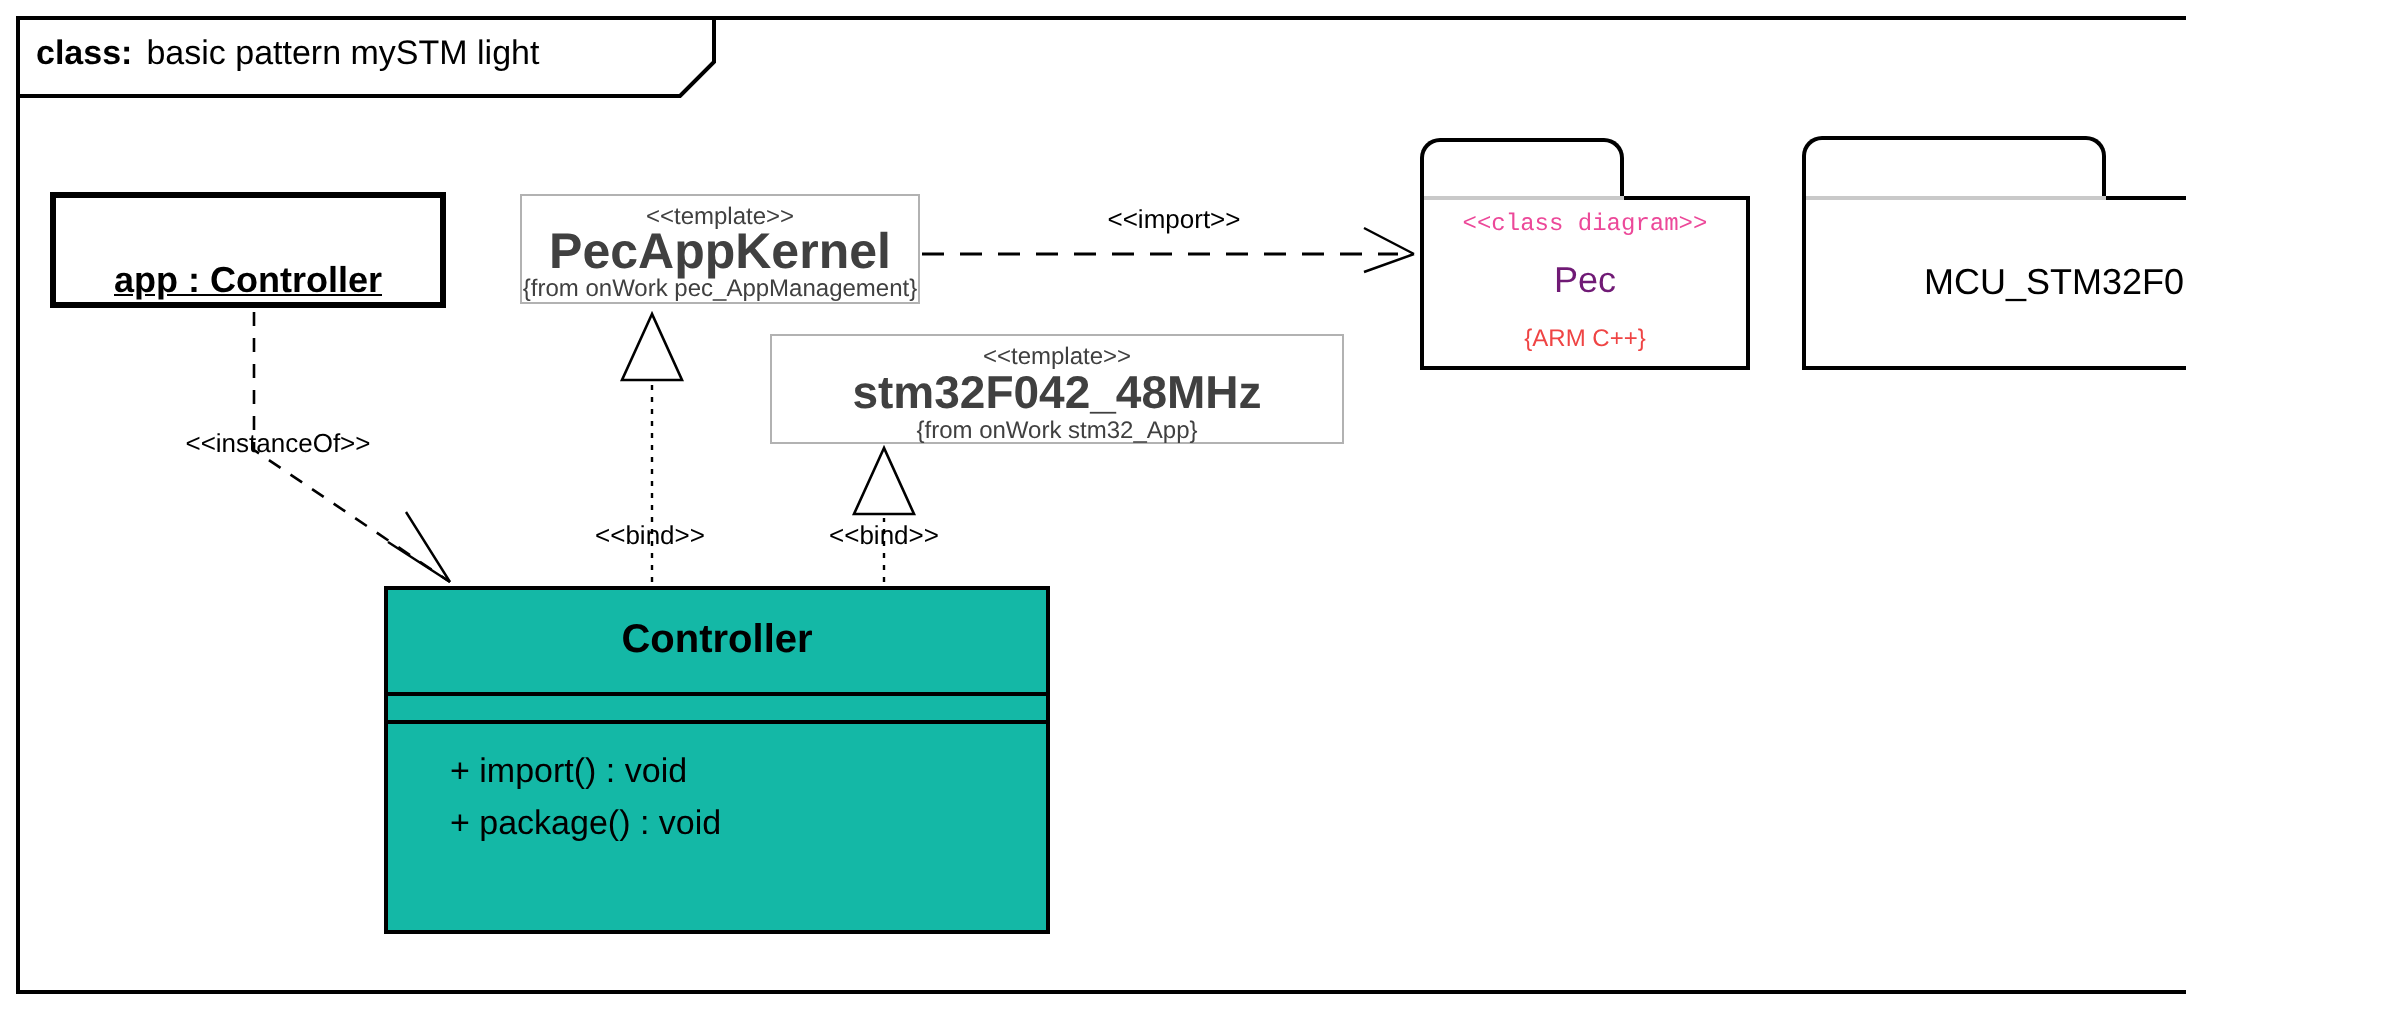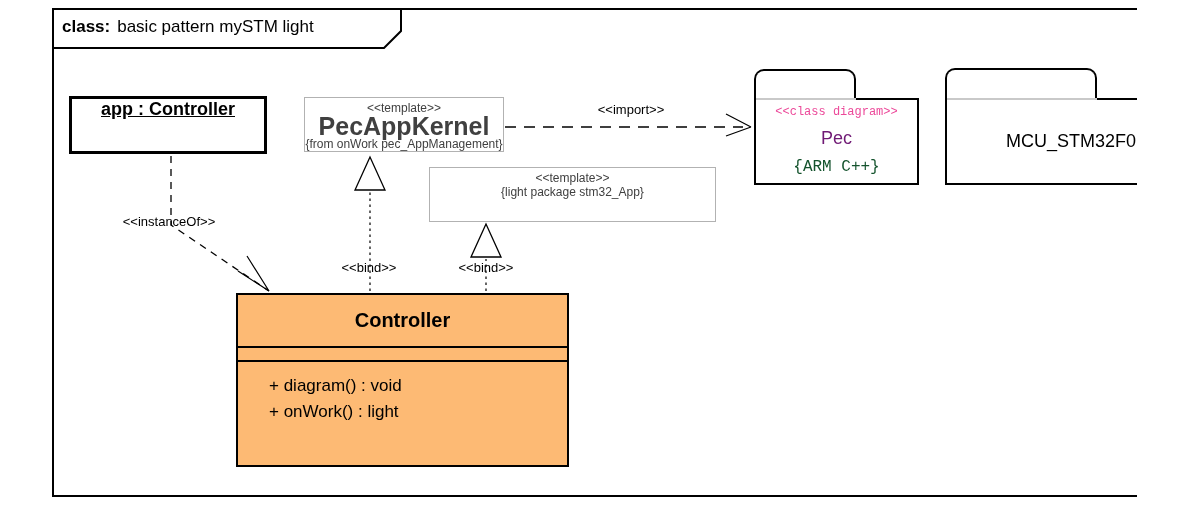--- a/index.html
+++ b/index.html
@@ -5,21 +5,20 @@
   * { box-sizing: border-box; margin: 0; padding: 0; }
   html, body { background: #ffffff; }
   .canvas {
     position: relative;
     width: 1093px;
     height: 505px;
     background: #ffffff;
     font-family: "Liberation Sans", sans-serif;
     color: #000;
     overflow: hidden;
-    margin-left: 44px;
   }
   .abs { position: absolute; }
 
   
   .frame {
     left: 8px; top: 8px;
     width: 1176px; height: 489px;
     border: 2px solid #000;
   }
   .frame-title {
@@ -30,21 +29,21 @@
   }
   .frame-title .kw { font-weight: bold; }
   .frame-title .nm { margin-left: 7px; }
 
   
   .app-box {
     left: 25px; top: 96px;
     width: 198px; height: 58px;
     border: 3px solid #000;
     background: #fff;
-    display: flex; align-items: flex-start; justify-content: center;
+    display: flex; align-items: flex-end; justify-content: center;
     font-size: 18px; font-weight: bold; text-decoration: underline;
   }
 
   
   .tmpl {
     border: 1px solid #b2b2b2;
     background: #fff;
     color: #404040;
     text-align: center;
   }
@@ -70,52 +69,52 @@
   }
   .grayline { background: #c9c9c9; height: 2px; }
 
   .pec-tab  { left: 710px; top: 69px; width: 102px; height: 29px; }
   .pec-body { left: 710px; top: 98px; width: 165px; height: 87px;
               display: flex; flex-direction: column; justify-content: space-between;
               padding: 5px 0 7px 0; }
   .pec-line { left: 712px; top: 98px; width: 100px; }
   .pec-body .stereo { font-size: 12px; color: #ec4899; font-family: Liberation Mono, monospace; }
   .pec-body .pname  { font-size: 18px; color: #701a75; }
-  .pec-body .ptag   { font-size: 16px; color: #14532d; font-family: Liberation Mono, monospace; }
+  .pec-body .ptag   { font-size: 12px; color: #ef4444; }
 
   .mcu-tab  { left: 901px; top: 68px; width: 152px; height: 30px; }
   .mcu-body { left: 901px; top: 98px; width: 252px; height: 87px;
               display: flex; align-items: center; justify-content: center;
               font-size: 18px; text-align: center; }
   .mcu-line { left: 903px; top: 98px; width: 150px; }
 
   
   .ctrl {
     left: 192px; top: 293px;
     width: 333px; height: 174px;
     border: 2px solid #000;
-    background: #fdba74;
+    background: #14b8a6;
   }
   .ctrl-name {
     height: 53px;
     border-bottom: 2px solid #000;
     display: flex; align-items: center; justify-content: center;
     font-size: 20px; font-weight: bold;
   }
   .ctrl-attrs { height: 14px; border-bottom: 2px solid #000; }
   .ctrl-ops { padding: 11px 0 0 31px; font-size: 17px; line-height: 26px; }
 
   
   .edge-label {
     font-size: 13px;
     text-align: center;
     white-space: nowrap;
     color: #000;
   }
-  .lbl-instanceof { left: 66px;  top: 214px; width: 118px; }
+  .lbl-instanceof { left: 80px;  top: 214px; width: 118px; }
   .lbl-bind1      { left: 285px; top: 260px; width: 80px;  }
   .lbl-bind2      { left: 402px; top: 260px; width: 80px;  }
   .lbl-import     { left: 544px; top: 102px; width: 86px;  }
 
   svg.edges { left: 0; top: 0; width: 1191px; height: 505px; pointer-events: none; }
 </style>
 </head>
 <body>
 
 <div class="canvas">
@@ -148,43 +147,44 @@
   </div>
 
   <div class="abs tmpl tmpl-pec">
     <div class="stereo">&lt;&lt;template&gt;&gt;</div>
     <div class="tname">PecAppKernel</div>
     <div class="origin">{from onWork pec_AppManagement}</div>
   </div>
 
   <div class="abs tmpl tmpl-stm32">
     <div class="stereo">&lt;&lt;template&gt;&gt;</div>
-    <div class="origin">{light package stm32_App}</div>
+    <div class="tname">stm32F042_48MHz</div>
+    <div class="origin">{from onWork stm32_App}</div>
   </div>
 
   <div class="abs pkg-tab pec-tab"></div>
   <div class="abs pkg-body pec-body">
     <div class="stereo">&lt;&lt;class diagram&gt;&gt;</div>
     <div class="pname">Pec</div>
     <div class="ptag">{ARM C++}</div>
   </div>
   <div class="abs grayline pec-line"></div>
 
   <div class="abs pkg-tab mcu-tab"></div>
   <div class="abs pkg-body mcu-body">
     <span>MCU_STM32F0</span>
   </div>
   <div class="abs grayline mcu-line"></div>
 
   <div class="abs ctrl">
     <div class="ctrl-name">Controller</div>
     <div class="ctrl-attrs"></div>
     <div class="ctrl-ops">
-      <div>+ diagram() : void</div>
-      <div>+ onWork() : light</div>
+      <div>+ import() : void</div>
+      <div>+ package() : void</div>
     </div>
   </div>
 
   <div class="abs edge-label lbl-instanceof">&lt;&lt;instanceOf&gt;&gt;</div>
   <div class="abs edge-label lbl-bind1">&lt;&lt;bind&gt;&gt;</div>
   <div class="abs edge-label lbl-bind2">&lt;&lt;bind&gt;&gt;</div>
   <div class="abs edge-label lbl-import">&lt;&lt;import&gt;&gt;</div>
 
 </div>
 

